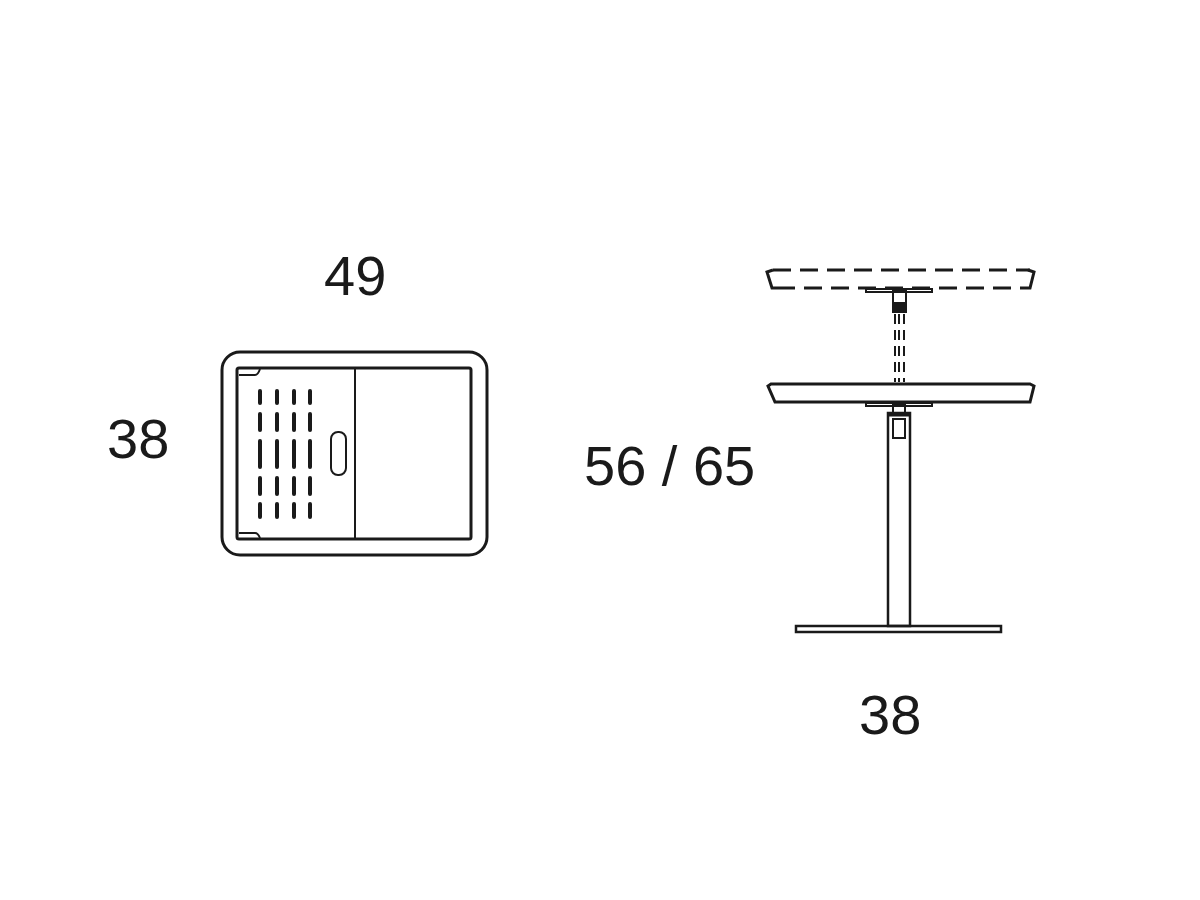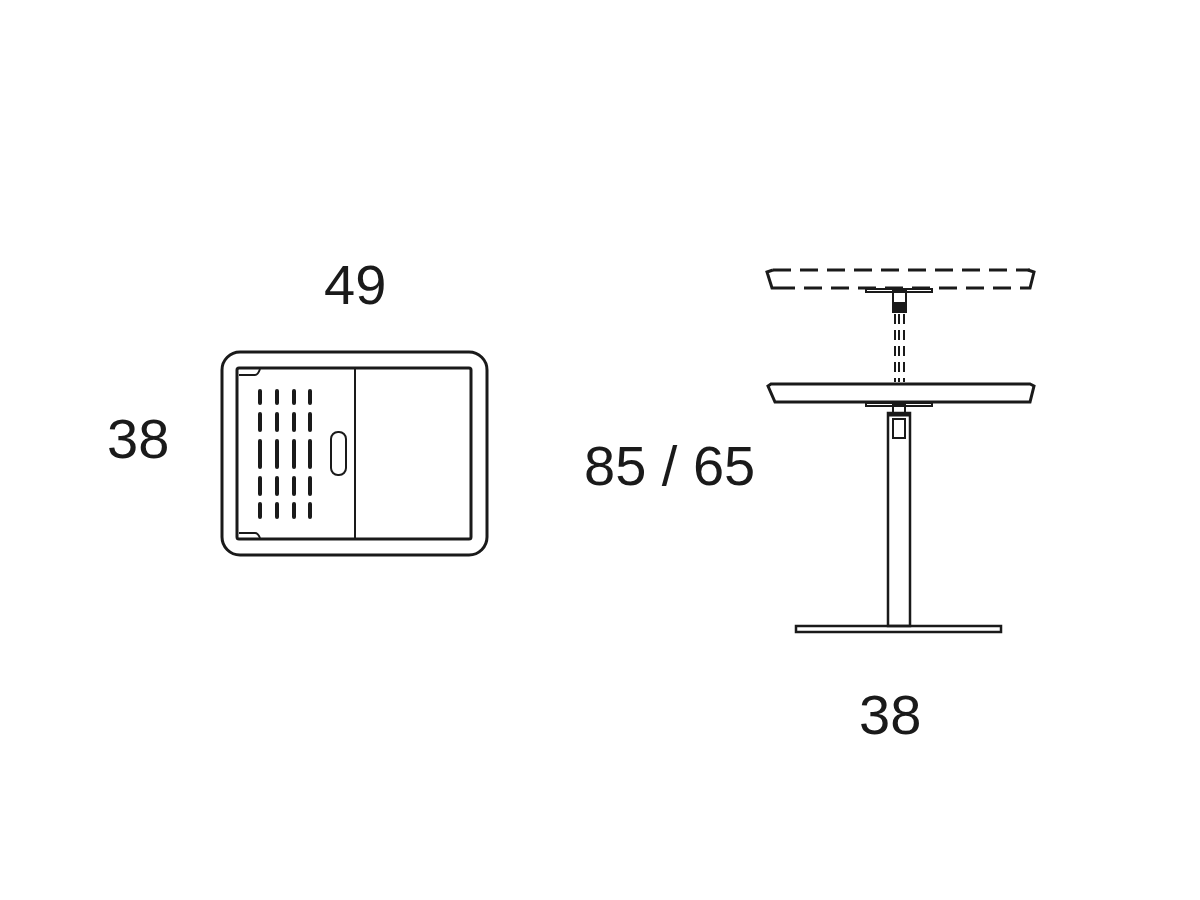--- a/index.html
+++ b/index.html
@@ -1,29 +1,29 @@
 <!DOCTYPE html>
 <html><head>
   <meta charset="utf-8">
   <style>
     html, body { margin: 0; padding: 0; background: #ffffff; }
     body { width: 1200px; height: 900px; position: relative; overflow: hidden; font-family: "Liberation Sans", sans-serif; }
     .dim-label { position: absolute; color: #1a1a1a; font-size: 56px; line-height: 1; letter-spacing: 0px; white-space: nowrap; }
-    #lbl-top-width { left: 324px; top: 257px; }
+    #lbl-top-width { left: 324px; top: 248px; }
     #lbl-top-depth { left: 107px; top: 411px; }
     #lbl-side-height { left: 584px; top: 438px; }
     #lbl-side-base { left: 859px; top: 687px; }
     svg.drawing { position: absolute; left: 0; top: 0; }
   </style>
 </head>
 <body>
 
 <div class="dim-label" id="lbl-top-width">49</div>
 <div class="dim-label" id="lbl-top-depth">38</div>
-<div class="dim-label" id="lbl-side-height">85 / 65</div>
+<div class="dim-label" id="lbl-side-height">56 / 65</div>
 <div class="dim-label" id="lbl-side-base">38</div>
 
 <svg class="drawing" width="1200" height="900" viewBox="0 0 1200 900">
 
   <g fill="none" stroke="#1a1a1a" stroke-width="3">
 
     <rect x="222" y="352" width="265" height="203" rx="18" ry="18"></rect>
 
     <rect x="237" y="368" width="234" height="171" rx="2" ry="2"></rect>
 

